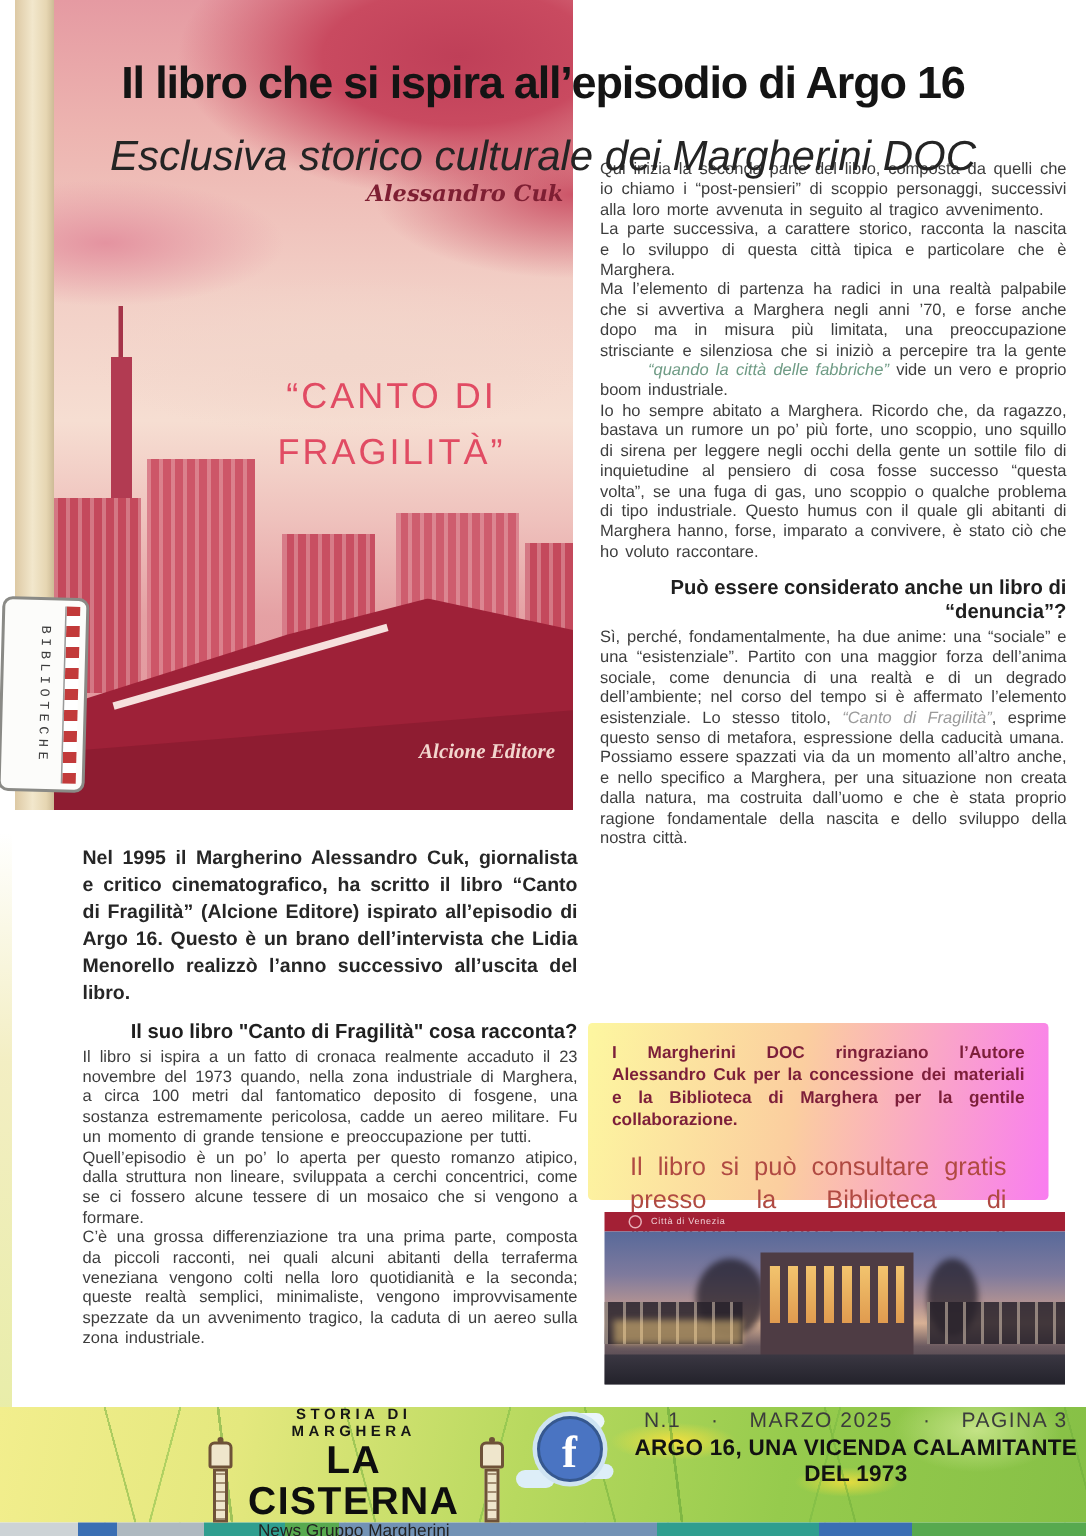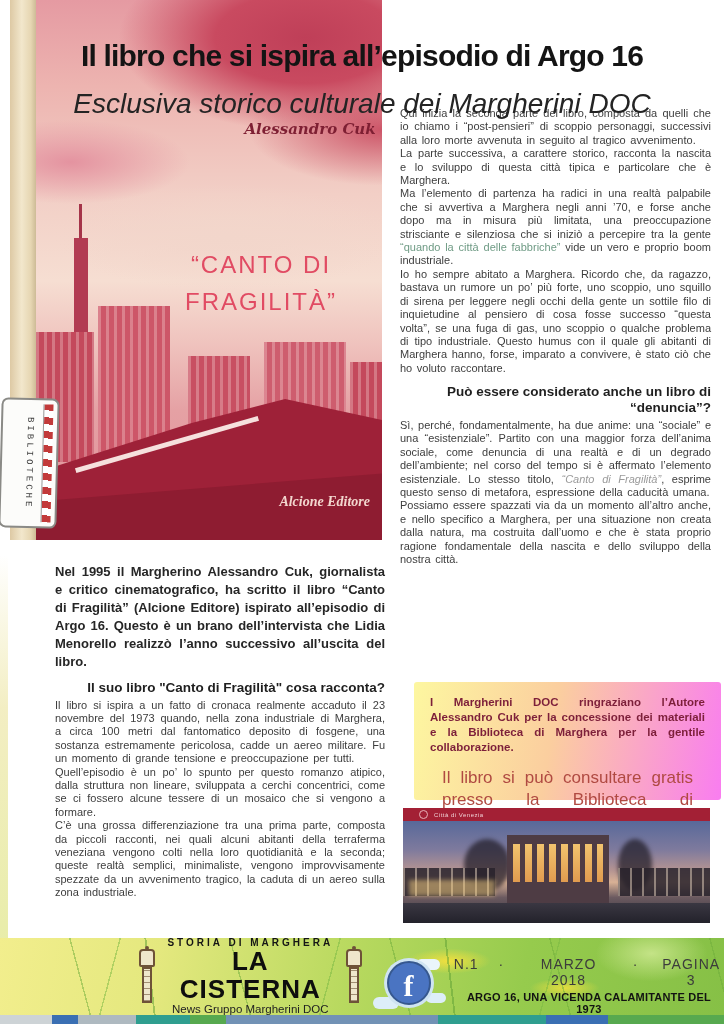--- a/index.html
+++ b/index.html
@@ -52,24 +52,24 @@
   .lib-strip{position:absolute;right:4px;top:4px;bottom:4px;width:9px;
     background:repeating-linear-gradient(0deg,#c23a3a 0 7px,#ffffff 7px 14px);border-left:1px solid #999;}
   
   .col{position:absolute;text-align:justify;color:#3d3d3d;font-size:11px;line-height:1.22;word-spacing:1.5px;}
   .col p{margin:0;}
   .col-left{left:55px;top:563px;width:330px;}
   .col-right{left:400px;top:107px;width:311px;}
   .intro{font-size:13px;line-height:1.38;font-weight:700;color:#262626;margin-bottom:8px !important;word-spacing:1px;}
   .qhead{font-size:13.5px;line-height:1.18;font-weight:700;color:#1f1f1f;margin:9px 0 3px 0 !important;
     text-align:right;word-spacing:0;}
-  .em-green{color:#6f9b85;}
+  .em-green{font-style:italic;color:#6f9b85;margin-left:32px;}
   .em-gray{font-style:italic;color:#9a9a9a;}
   
-  .info-box{position:absolute;left:414px;top:682px;width:307px;height:118px;box-sizing:border-box;
+  .info-box{position:absolute;left:392px;top:682px;width:307px;height:118px;box-sizing:border-box;
     padding:13px 16px 10px 16px;border-radius:3px;
     background:linear-gradient(100deg,#fdf7a0 0%,#fbce9f 45%,#f97df0 100%);}
   .info-box .b{margin:0 0 9px 0;font-size:11.5px;line-height:1.3;font-weight:700;color:#7d1f3a;text-align:justify;word-spacing:1px;}
   .info-box .r{margin:12px;font-size:17px;line-height:1.3;color:#b04a42;text-align:justify;word-spacing:1.5px;}
   
   .photo-block{position:absolute;left:403px;top:808px;width:307px;}
   .photo-strip{height:13px;background:#a32035;display:flex;align-items:center;padding-left:16px;}
   .emblem{width:7px;height:7px;border-radius:50%;border:1px solid #e8b0b8;margin-right:6px;}
   .photo-strip span{font-size:6px;color:#f0d0d5;letter-spacing:.5px;}
   .photo{position:relative;height:102px;overflow:hidden;
@@ -81,21 +81,21 @@
     mask-image:repeating-linear-gradient(90deg,#000 0 7px,transparent 7px 12px);}
   .ph-wing{position:absolute;top:46%;height:28%;width:30%;background:rgba(40,34,44,.85);}
   .ph-wing.l{left:0;} .ph-wing.r{right:0;}
   .ph-wing:before{content:"";position:absolute;inset:0;
     background:repeating-linear-gradient(90deg,rgba(230,210,190,.5) 0 2px,transparent 2px 12px);}
   .ph-glow{position:absolute;left:2%;top:58%;width:28%;height:16%;background:rgba(250,210,130,.5);filter:blur(2px);}
   .ph-tree{position:absolute;top:18%;width:46px;height:52px;border-radius:50%;background:rgba(30,26,36,.7);filter:blur(2px);}
   .ph-tree.t1{left:20%;} .ph-tree.t2{left:70%;width:34px;}
   .ph-ground{position:absolute;bottom:0;left:0;width:100%;height:20%;background:linear-gradient(180deg,#3a3742,#23222b);}
   
-  .footer{position:absolute;left:0;top:938px;width:724px;height:77px;display:flex;align-items:flex-end;
+  .footer{position:absolute;left:0;top:938px;width:724px;height:77px;display:flex;align-items:flex-start;
     background:
       radial-gradient(ellipse 60px 18px at 62% 30%, rgba(250,225,60,.9) 0%, rgba(250,225,60,0) 70%),
       radial-gradient(ellipse 50px 14px at 78% 65%, rgba(250,225,60,.8) 0%, rgba(250,225,60,0) 70%),
       radial-gradient(ellipse 80px 40px at 90% 20%, rgba(210,235,150,.8) 0%, rgba(210,235,150,0) 70%),
       linear-gradient(100deg,#f2ee8d 0%,#e4e87e 22%,#b8d95f 48%,#96cb4d 72%,#86c046 100%);}
   .blades{position:absolute;inset:0;opacity:.5;
     background:
      linear-gradient(75deg, transparent 49.6%, #6fae3c 49.6%, #6fae3c 50.4%, transparent 50.4%),
      linear-gradient(105deg, transparent 49.7%, #79b944 49.7%, #79b944 50.3%, transparent 50.3%),
      linear-gradient(83deg, transparent 49.7%, #5da035 49.7%, #5da035 50.3%, transparent 50.3%);
@@ -116,21 +116,21 @@
   .cloud.c1{left:-4px;bottom:6px;width:26px;height:12px;}
   .cloud.c2{right:-2px;top:4px;width:24px;height:11px;background:#eaf5fb;}
   .cloud.c3{right:-8px;bottom:12px;width:20px;height:10px;}
   .fb-ring{position:absolute;left:7px;top:3px;width:50px;height:50px;border-radius:50%;background:#cfe4f2;}
   .fb-circle{position:absolute;left:10px;top:6px;width:44px;height:44px;border-radius:50%;
     background:#4a74c2;border:2px solid #36588f;box-sizing:border-box;
     display:flex;align-items:center;justify-content:center;}
   .fb-f{font-family:"Liberation Serif",serif;font-weight:700;font-size:30px;color:#ffffff;line-height:1;margin-top:6px;}
   .meta-block{margin-left:16px;text-align:center;position:relative;z-index:2;}
   .meta{display:flex;justify-content:center;gap:20px;font-size:14px;color:#3c3c3c;letter-spacing:1px;}
-  .tagline{margin-top:3px;font-size:11px;font-weight:700;color:#121212;letter-spacing:.2px;}
+  .tagline{margin-top:3px;font-size:15px;font-weight:700;color:#121212;letter-spacing:.2px;}
   
   .bottom-strip{position:absolute;left:0;top:1015px;width:724px;height:9px;display:flex;}
   .edge-tint{position:absolute;left:0;top:555px;width:8px;height:383px;
     background:linear-gradient(180deg,rgba(240,234,180,.0),rgba(240,234,180,.8) 40%,rgba(230,235,160,.9));}
 </style>
 </head>
 <body>
 
 <div class="page">
 
@@ -160,21 +160,21 @@
   <div class="headline">
     <h1>Il libro che si ispira all’episodio di Argo 16</h1>
     <div class="sub">Esclusiva storico culturale dei Margherini DOC</div>
     <div class="author">Alessandro Cuk</div>
   </div>
 
   <div class="col col-left">
     <p class="intro">Nel 1995 il Margherino Alessandro Cuk, giornalista e critico cinematografico, ha scritto il libro “Canto di Fragilità” (Alcione Editore) ispirato all’episodio di Argo 16.  Questo è un brano dell’intervista che Lidia Menorello realizzò l’anno successivo all’uscita del libro.</p>
     <p class="qhead">Il suo libro "Canto di Fragilità" cosa racconta?</p>
     <p>Il libro si ispira a un fatto di cronaca realmente accaduto il 23 novembre del 1973 quando, nella zona industriale di Marghera, a circa 100 metri dal fantomatico deposito di fosgene, una sostanza estremamente pericolosa, cadde un aereo militare. Fu un momento di grande tensione e preoccupazione per tutti.</p>
-    <p>Quell’episodio è un po’ lo spunto per questo romanzo atipico, dalla struttura non lineare, sviluppata a cerchi concentrici, come se ci fossero alcune tessere di un mosaico che si vengono a formare.</p>
+    <p>Quell’episodio è un po’ lo aperta per questo romanzo atipico, dalla struttura non lineare, sviluppata a cerchi concentrici, come se ci fossero alcune tessere di un mosaico che si vengono a formare.</p>
     <p>C’è una grossa differenziazione tra una prima parte, composta da piccoli racconti, nei quali alcuni abitanti della terraferma veneziana vengono colti nella loro quotidianità e la seconda; queste realtà semplici, minimaliste, vengono improvvisamente spezzate da un avvenimento tragico, la caduta di un aereo sulla zona industriale.</p>
   </div>
 
   <div class="col col-right">
     <p>Qui inizia la seconda parte del libro, composta da quelli che io chiamo i “post-pensieri” di scoppio personaggi, successivi alla loro morte avvenuta in seguito al tragico avvenimento.</p>
     <p>La parte successiva, a carattere storico, racconta la nascita e lo sviluppo di questa città tipica e particolare che è Marghera.</p>
     <p><span>Ma l’elemento di partenza ha radici in una realtà palpabile che si avvertiva a Marghera negli anni ’70, e forse anche dopo ma in misura più limitata, una preoccupazione strisciante e silenziosa che si iniziò a percepire tra la gente </span><span class="em-green">“quando la città delle fabbriche”</span><span> vide un vero e proprio boom industriale.</span></p>
     <p>Io ho sempre abitato a Marghera. Ricordo che, da ragazzo, bastava un rumore un po’ più forte, uno scoppio, uno squillo di sirena per leggere negli occhi della gente un sottile filo di inquietudine al pensiero di cosa fosse successo “questa volta”, se una fuga di gas, uno scoppio o qualche problema di tipo industriale. Questo humus con il quale gli abitanti di Marghera hanno, forse, imparato a convivere, è stato ciò che ho voluto raccontare.</p>
     <p class="qhead">Può essere considerato anche un libro di “denuncia”?</p>
     <p><span>Sì, perché, fondamentalmente, ha due anime: una “sociale” e una “esistenziale”. Partito con una maggior forza dell’anima sociale, come denuncia di una realtà e di un degrado dell’ambiente; nel corso del tempo si è affermato l’elemento esistenziale. Lo stesso titolo, </span><span class="em-gray">“Canto di Fragilità”</span><span>, esprime questo senso di metafora, espressione della caducità umana.</span></p>
@@ -227,21 +227,21 @@
       <div class="cloud c3"></div>
       <div class="fb-ring"></div>
       <div class="fb-circle">
           <span class="fb-f">f</span>
         </div>
     </div>
     <div class="meta-block">
       <div class="meta">
         <span>N.1</span>
         <span>·</span>
-        <span>MARZO 2018</span>
+        <span>MARZO 2025</span>
         <span>·</span>
         <span>PAGINA 3</span>
       </div>
       <div class="tagline">ARGO 16, UNA VICENDA CALAMITANTE DEL 1973</div>
     </div>
   </div>
 
   <div class="bottom-strip">
       <div style="width: 52px; background: rgb(205, 211, 214);"></div>
       <div style="width: 26px; background: rgb(58, 111, 179);"></div>

